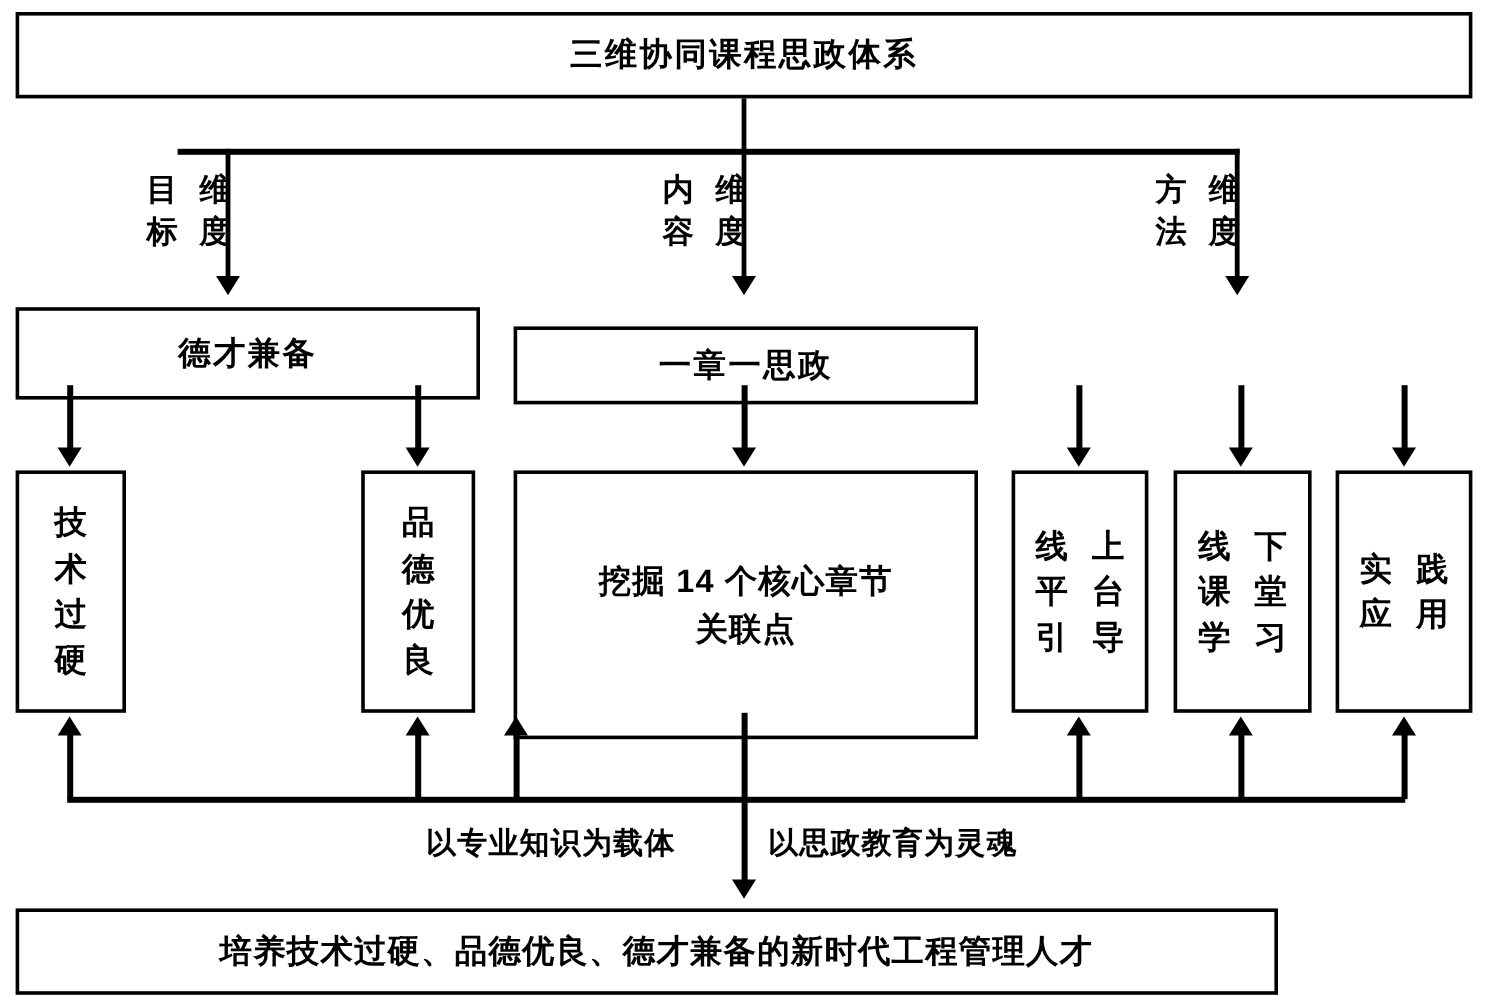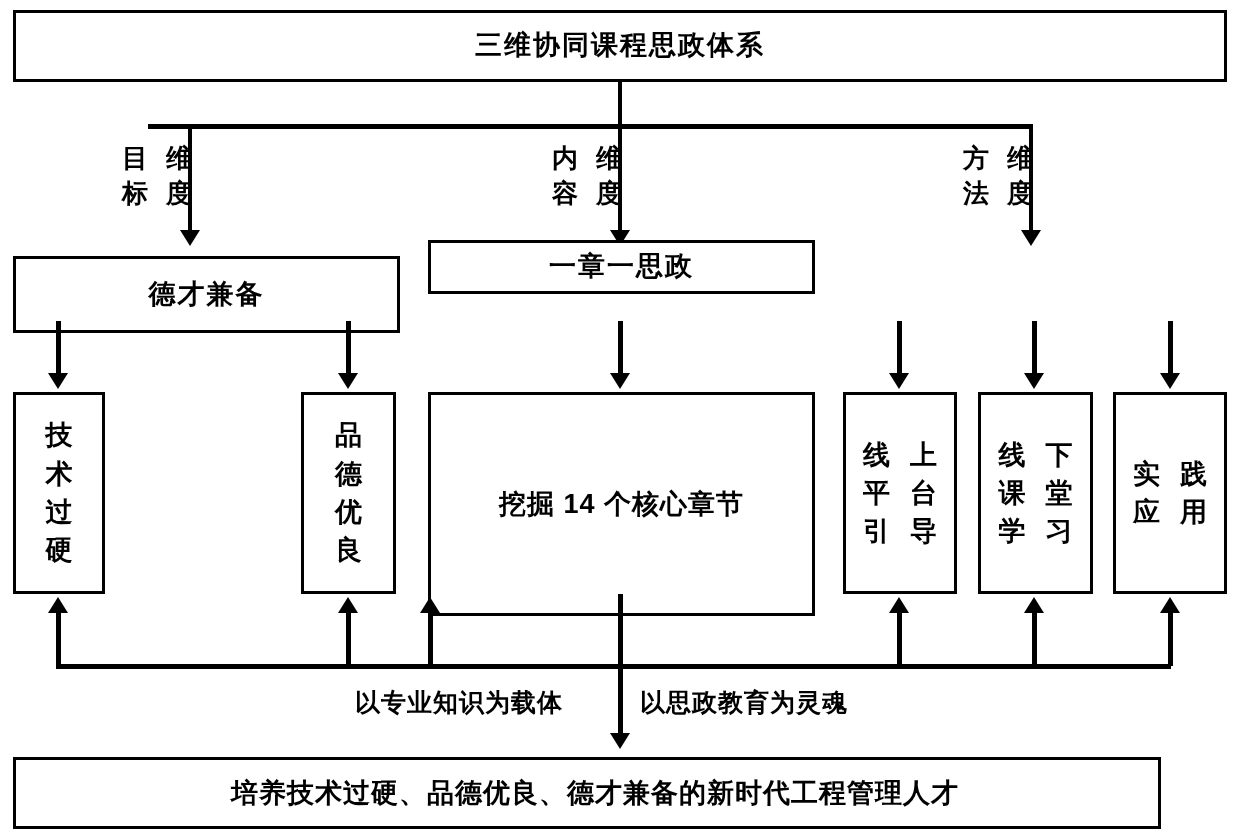--- a/index.html
+++ b/index.html
@@ -156,21 +156,21 @@
     <div class="dim-col dim-right">
       <span>维</span>
       <span>度</span>
     </div>
   </div>
 
   <div class="box" style="left:13px;top:256px;width:387px;height:77px;">
     <span class="box-title">德才兼备</span>
   </div>
 
-  <div class="box" style="left:428px;top:240px;width:387px;height:54px;">
+  <div class="box" style="left:428px;top:272px;width:387px;height:65px;">
     <span class="box-title">一章一思政</span>
   </div>
 
 
   <div class="line vline" style="left:56px;top:321px;width:5px;height:54px;"></div>
   <div class="arrow-down" style="left:48px;top:373px;"></div>
 
   <div class="line vline" style="left:346px;top:321px;width:5px;height:54px;"></div>
   <div class="arrow-down" style="left:338px;top:373px;"></div>
 
@@ -200,20 +200,21 @@
       <span>品</span>
       <span>德</span>
       <span>优</span>
       <span>良</span>
     </div>
   </div>
 
   <div class="box" style="left:428px;top:392px;width:387px;height:224px;">
     <div class="multiline">
       <div>挖掘 14 个核心章节</div>
+      <div>关联点</div>
     </div>
   </div>
 
   <div class="box vbox" style="left:843px;top:392px;width:114px;height:202px;">
     <div class="vtext">
       <div class="vrow">
         <span>线</span>
         <span>上</span>
       </div>
       <div class="vrow">
@@ -276,17 +277,17 @@
 
   <div class="line vline" style="left:1168px;top:612px;width:5px;height:54px;"></div>
   <div class="arrow-up" style="left:1160px;top:597px;"></div>
 
   <div class="line vline" style="left:618px;top:594px;width:5px;height:143px;"></div>
   <div class="arrow-down" style="left:610px;top:733px;"></div>
 
   <div class="caption" style="left:640px;top:686px;">以思政教育为灵魂</div>
   <div class="caption" style="left:355px;top:686px;">以专业知识为载体</div>
 
-  <div class="box" style="left:13px;top:757px;width:1148px;height:72px;padding-left:16px;">
+  <div class="box" style="left:13px;top:757px;width:1052px;height:72px;padding-left:16px;">
     <span class="bottom-text">培养技术过硬、品德优良、德才兼备的新时代工程管理人才</span>
   </div>
 
 </div>
 
 </body></html>

